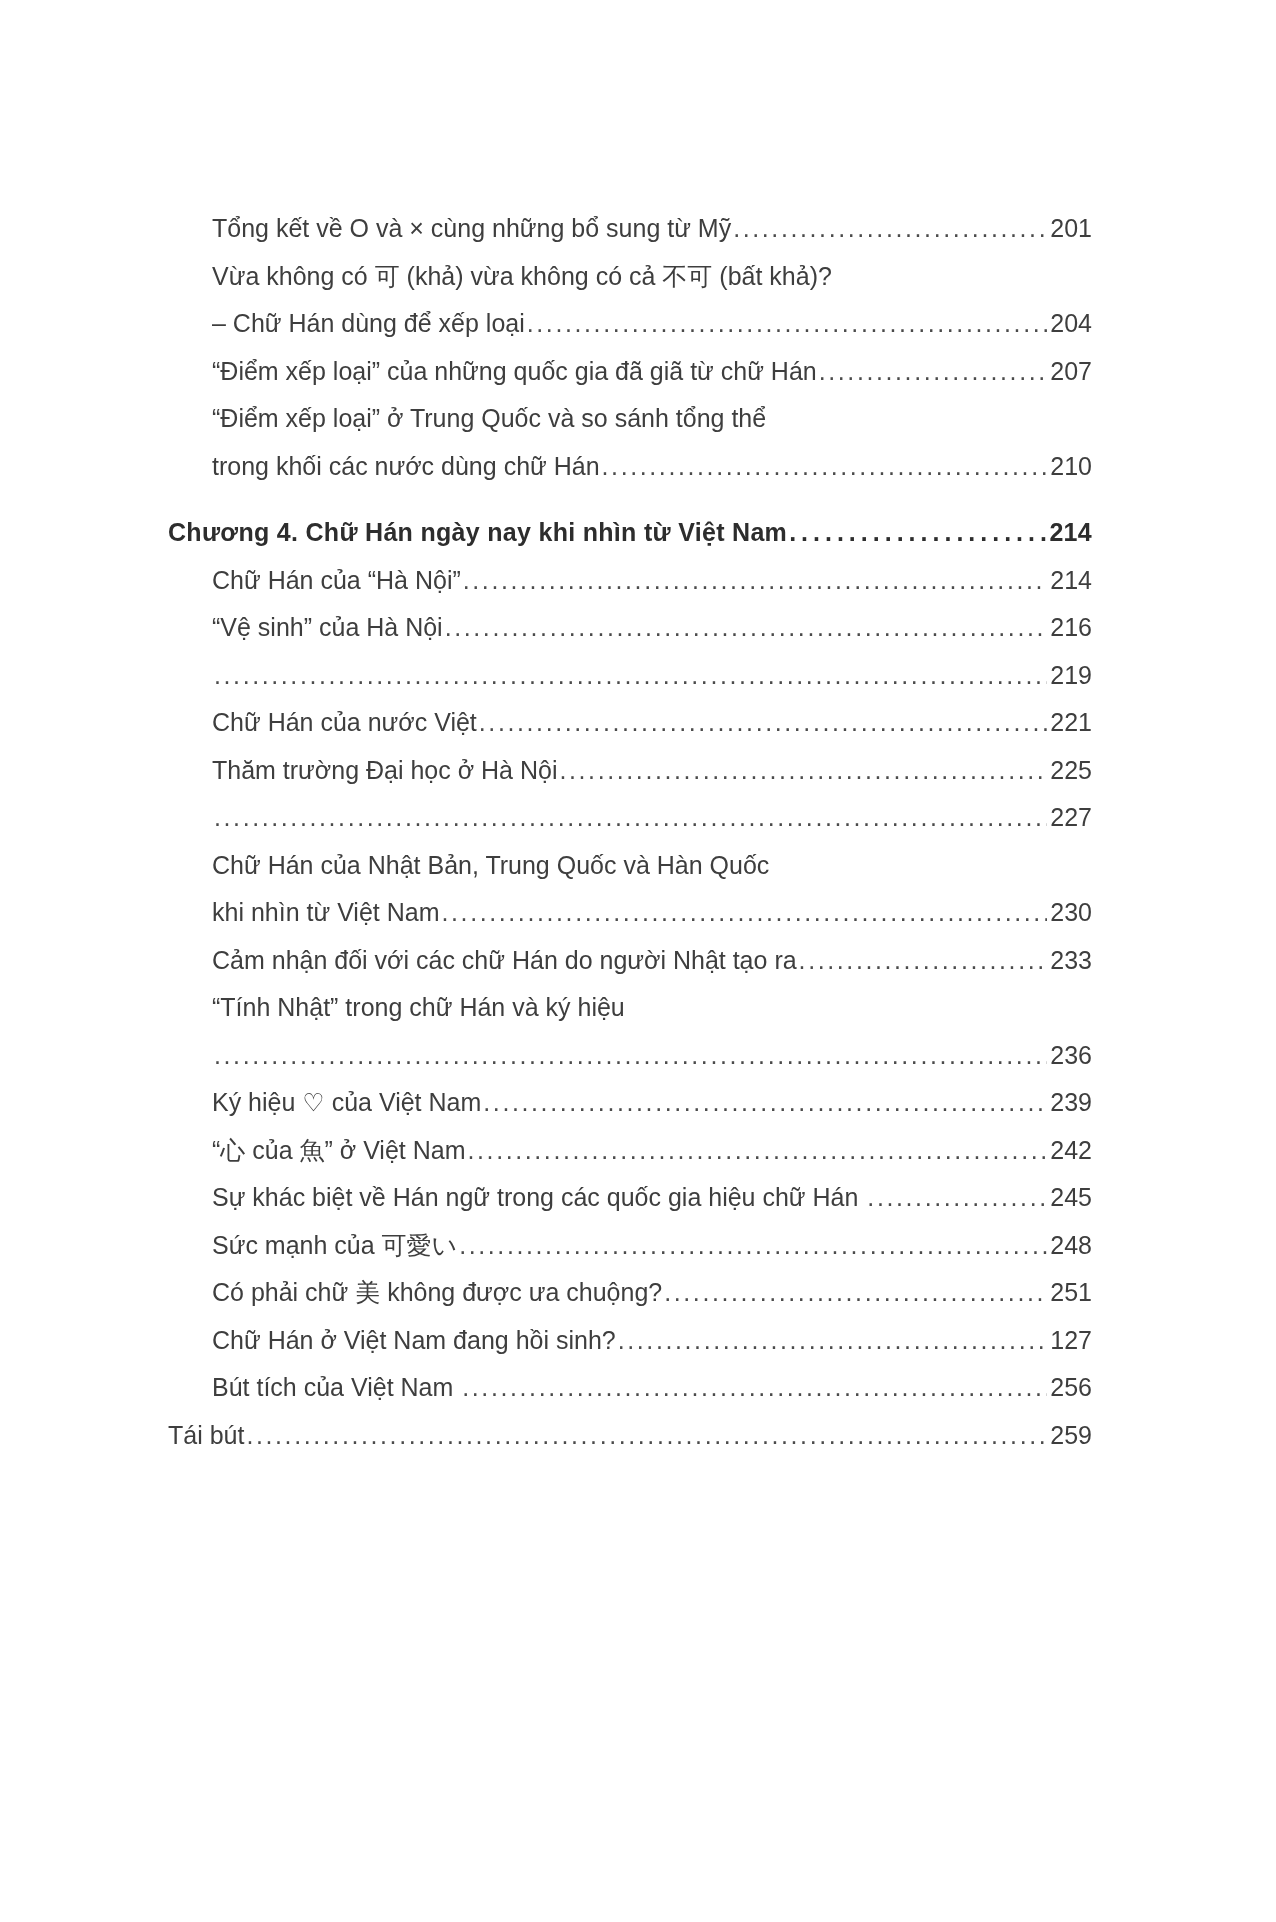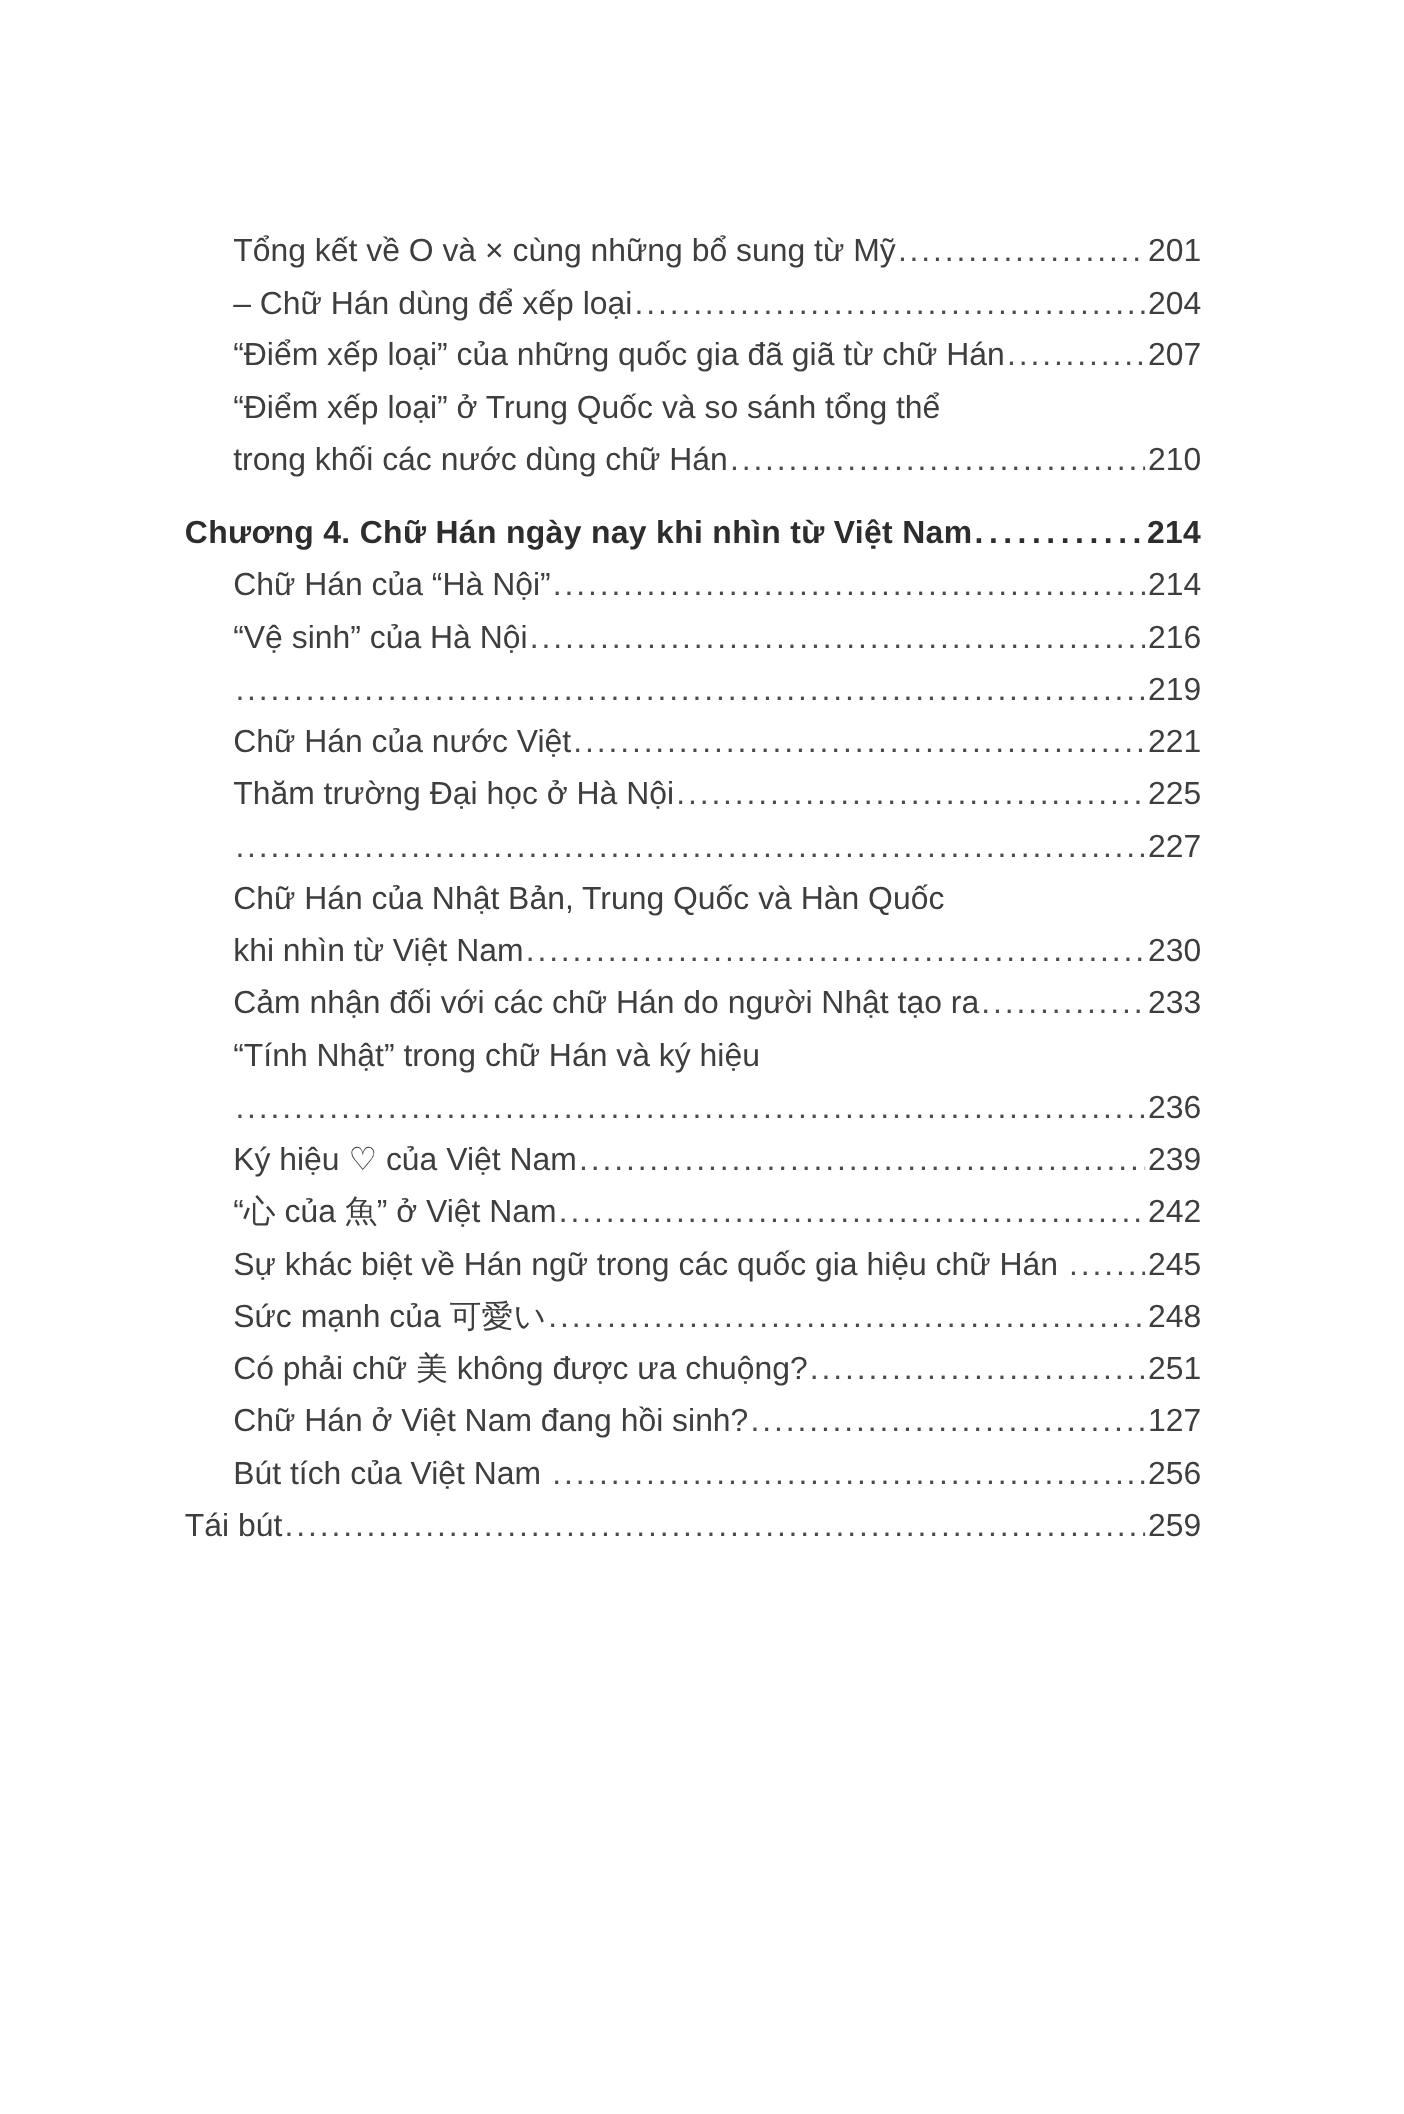--- a/index.html
+++ b/index.html
@@ -26,21 +26,21 @@
   .entry.chapter {
     font-weight: 700;
     color: #2d2d2d;
     margin-top: 19px;
     letter-spacing: 0.3px;
   }
   .toc-line {
     display: flex;
     align-items: flex-end;
     line-height: 47.5px;
-    font-size: 29px;
+    font-size: 25px;
   }
   .toc-title {
     white-space: pre-wrap;
     flex: 0 0 auto;
   }
   .dot-leader {
     flex: 1 1 auto;
     overflow: hidden;
     white-space: nowrap;
     letter-spacing: 2.6px;
@@ -65,20 +65,23 @@
 <div class="toc" id="toc-root">
     <div class="entry sub">
       <div class="toc-line">
         <span class="toc-title">Tổng kết về O và × cùng những bổ sung từ Mỹ</span>
         <span class="dot-leader">............................................................................................................................................................................................................................................................................................................</span>
         <span class="page-number">201</span>
       </div>
     </div>
     <div class="entry sub">
       <div class="toc-line">
+        <span class="toc-title">Vừa không có 可 (khả) vừa không có cả 不可 (bất khả)?</span>
+      </div>
+      <div class="toc-line">
         <span class="toc-title">– Chữ Hán dùng để xếp loại</span>
         <span class="dot-leader">............................................................................................................................................................................................................................................................................................................</span>
         <span class="page-number">204</span>
       </div>
     </div>
     <div class="entry sub">
       <div class="toc-line">
         <span class="toc-title">“Điểm xếp loại” của những quốc gia đã giã từ chữ Hán</span>
         <span class="dot-leader">............................................................................................................................................................................................................................................................................................................</span>
         <span class="page-number">207</span>

